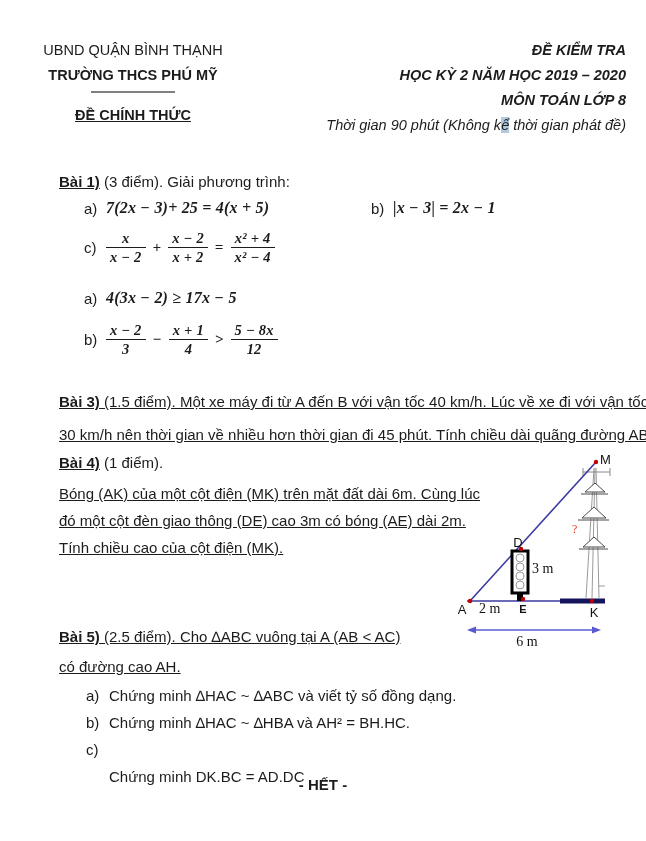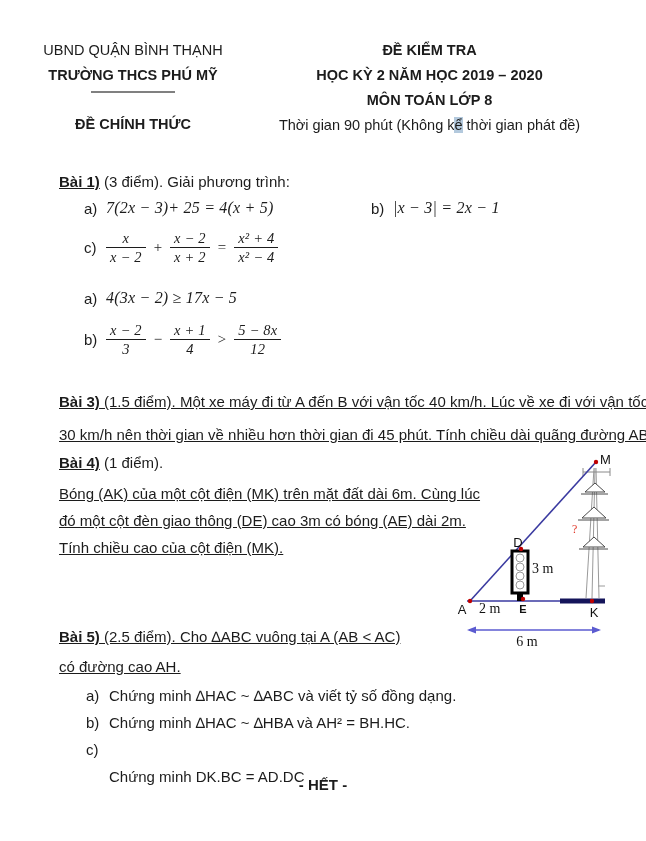--- a/index.html
+++ b/index.html
@@ -3,33 +3,33 @@
 <meta charset="utf-8">
 <style>
   html,body{margin:0;padding:0;background:#fff;}
   .page{
     position:relative;width:646px;height:817px;background:#ffffff;
     font-family:"Liberation Sans", sans-serif;color:#1c1c1c;overflow:hidden;
   }
   
   .header{position:absolute;top:38px;left:33px;right:20px;display:flex;}
   .header-left{width:200px;text-align:center;}
-  .header-right{flex:1;text-align:center;}
+  .header-right{flex:1;text-align:right;font-style:italic;}
   .h-line{font-size:14.5px;line-height:25px;white-space:nowrap;}
   .bold{font-weight:bold;}
   .school-underline{width:84px;height:2px;background:#808080;margin:3px auto 0 auto;}
-  .exam-type-line{margin-top:19px;}
+  .exam-type-line{margin-top:10px;text-decoration:underline;}
   .hl{background:#b3c9dd;}
   
   .section{position:absolute;left:33px;right:18px;margin-left:26px;}
   .sec-head{font-size:15px;line-height:22px;}
   .bai{font-weight:bold;text-decoration:underline;}
   .item{display:flex;align-items:center;font-size:15px;}
   .item-label{width:22px;flex:0 0 22px;font-size:15px;}
-  .math{font-family:"Liberation Serif", serif;font-style:italic;font-size:16px;letter-spacing:0.2px;}
+  .math{font-family:"Liberation Serif", serif;font-style:italic;font-size:16px;letter-spacing:0.2px;font-weight:bold;}
   .row2col{position:relative;margin-top:6px;}
   .item-b{position:absolute;left:312px;top:0;display:flex;align-items:center;}
   .frac-row{margin-top:12px;}
   .mathflex{display:inline-flex;align-items:center;gap:7px;}
   .frac{display:inline-flex;flex-direction:column;align-items:center;line-height:1.25;}
   .frac .num{padding:0 4px;font-size:14.5px;}
   .frac .den{align-self:stretch;border-top:1px solid #1c1c1c;text-align:center;padding:0 4px;font-size:14.5px;}
   .op{font-size:15px;}
   .para{font-size:15px;text-decoration:underline;}
   .b3-line{line-height:33px;}

